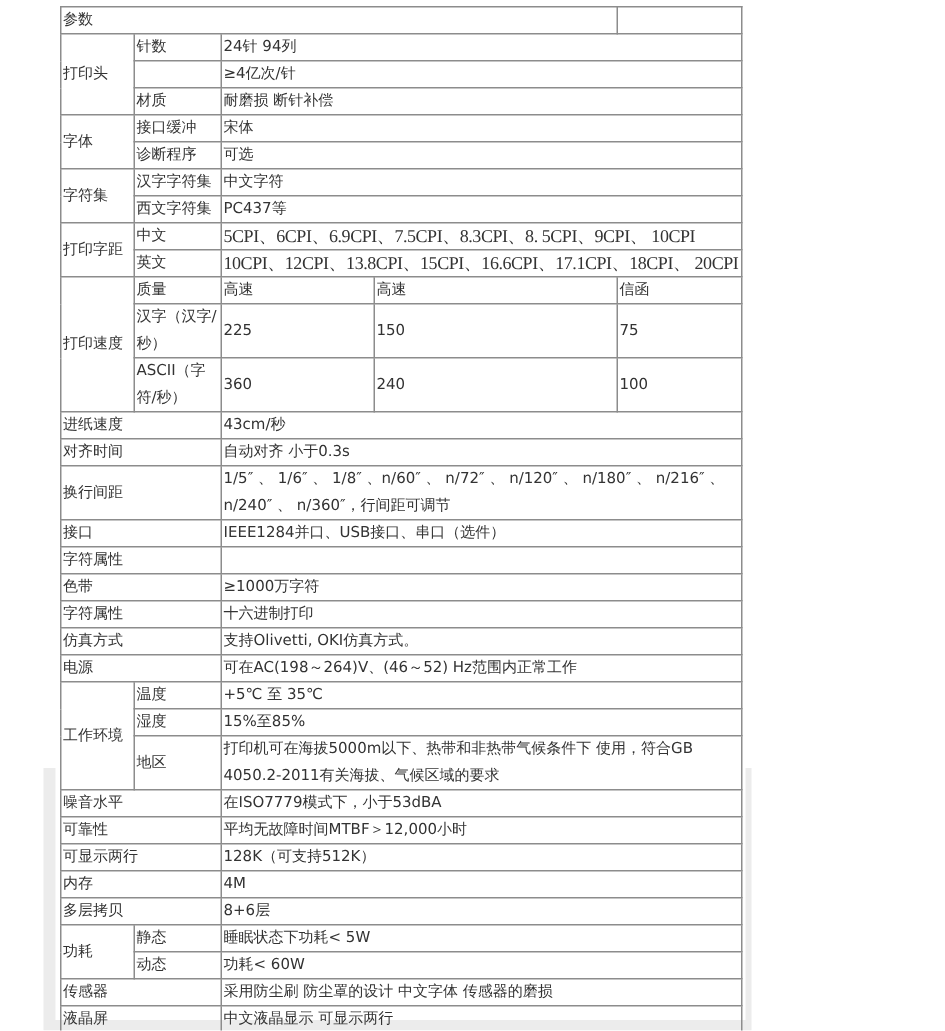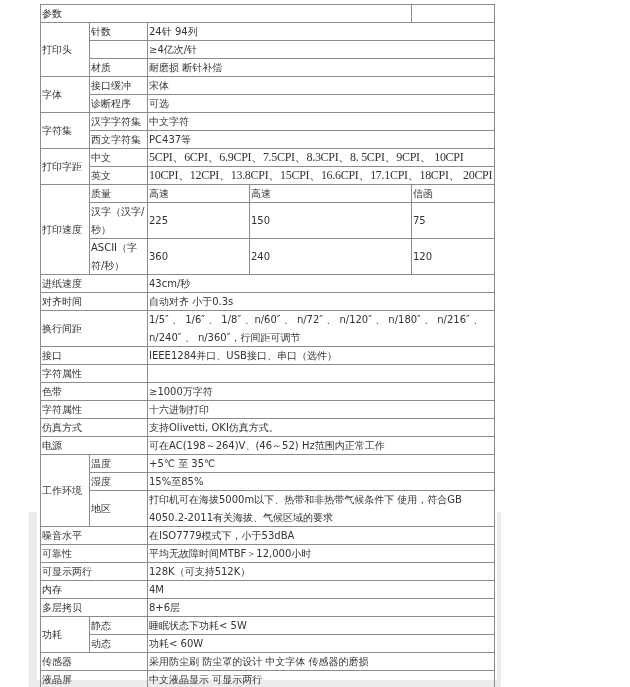--- a/index.html
+++ b/index.html
@@ -89,21 +89,21 @@
     <tr>
       <td class="wrap tall">汉字（汉字/秒）</td>
       <td>225</td>
       <td>150</td>
       <td>75</td>
     </tr>
     <tr>
       <td class="wrap tall">ASCII（字符/秒）</td>
       <td>360</td>
       <td>240</td>
-      <td>120</td>
+      <td>100</td>
     </tr>
 
     <tr>
       <td colspan="2">进纸速度</td>
       <td colspan="3">43cm/秒</td>
     </tr>
     <tr>
       <td colspan="2">对齐时间</td>
       <td colspan="3">自动对齐 小于0.3s</td>
     </tr>

